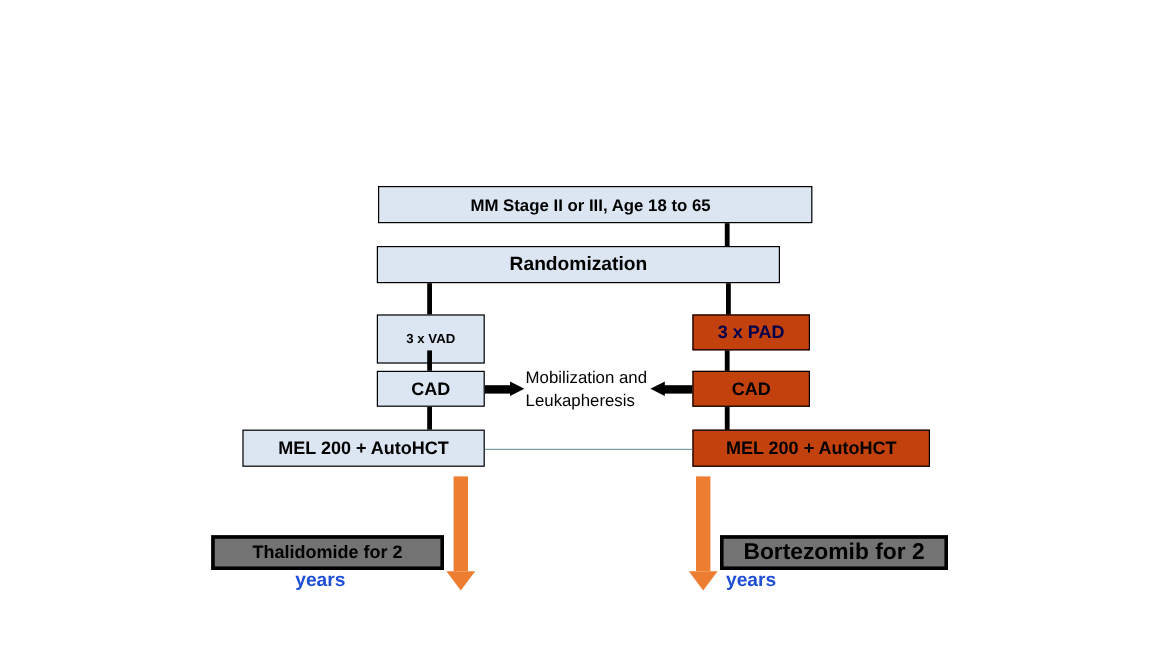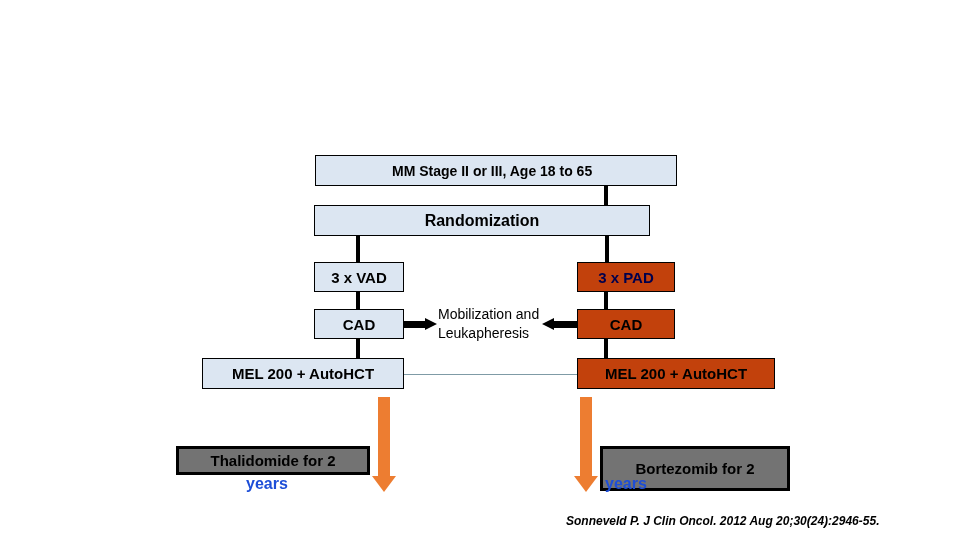--- a/index.html
+++ b/index.html
@@ -137,21 +137,21 @@
 
   <div class="vline" style="left:604px; top:186px; height:20px;"></div>
 
   <div class="box blue" style="left:314px; top:205px; width:336px; height:31px; font-size:16px;">
     <span>Randomization</span>
   </div>
 
   <div class="vline" style="left:356px; top:236px; height:27px;"></div>
   <div class="vline" style="left:605px; top:236px; height:27px;"></div>
 
-  <div class="box blue" style="left:314px; top:262px; width:90px; height:30px; font-size:15px;">
+  <div class="box blue" style="left:314px; top:262px; width:90px; height:41px; font-size:11px;">
     <span>3 x VAD</span>
   </div>
 
   <div class="vline" style="left:356px; top:292px; height:18px;"></div>
 
   <div class="box blue" style="left:314px; top:309px; width:90px; height:30px; font-size:15px;">
     <span>CAD</span>
   </div>
 
   <div class="vline" style="left:356px; top:339px; height:20px;"></div>
@@ -198,20 +198,19 @@
   <div class="downarrow" style="left:574px; top:397px; width:24px; height:95px;">
     <div class="shaft" style="left:6px; width:12px; height:79px;"></div>
     <div class="head" style="top:79px;"></div>
   </div>
 
   <div class="box orange" style="left:176px; top:446px; width:194px; height:29px; font-size:15px;">
     <span>Thalidomide for 2</span>
   </div>
   <div class="yearlabel" style="left:246px; top:475px;">years</div>
 
-  <div class="box orange" style="left:600px; top:446px; width:190px; height:45px; font-size:15px;">
+  <div class="box orange" style="left:600px; top:446px; width:190px; height:29px; font-size:19px;">
     <span>Bortezomib  for 2</span>
   </div>
   <div class="yearlabel" style="left:605px; top:475px;">years</div>
 
-  <div id="citation">Sonneveld P. J Clin Oncol. 2012 Aug 20;30(24):2946-55.</div>
 
 </div>
 
 </body></html>

